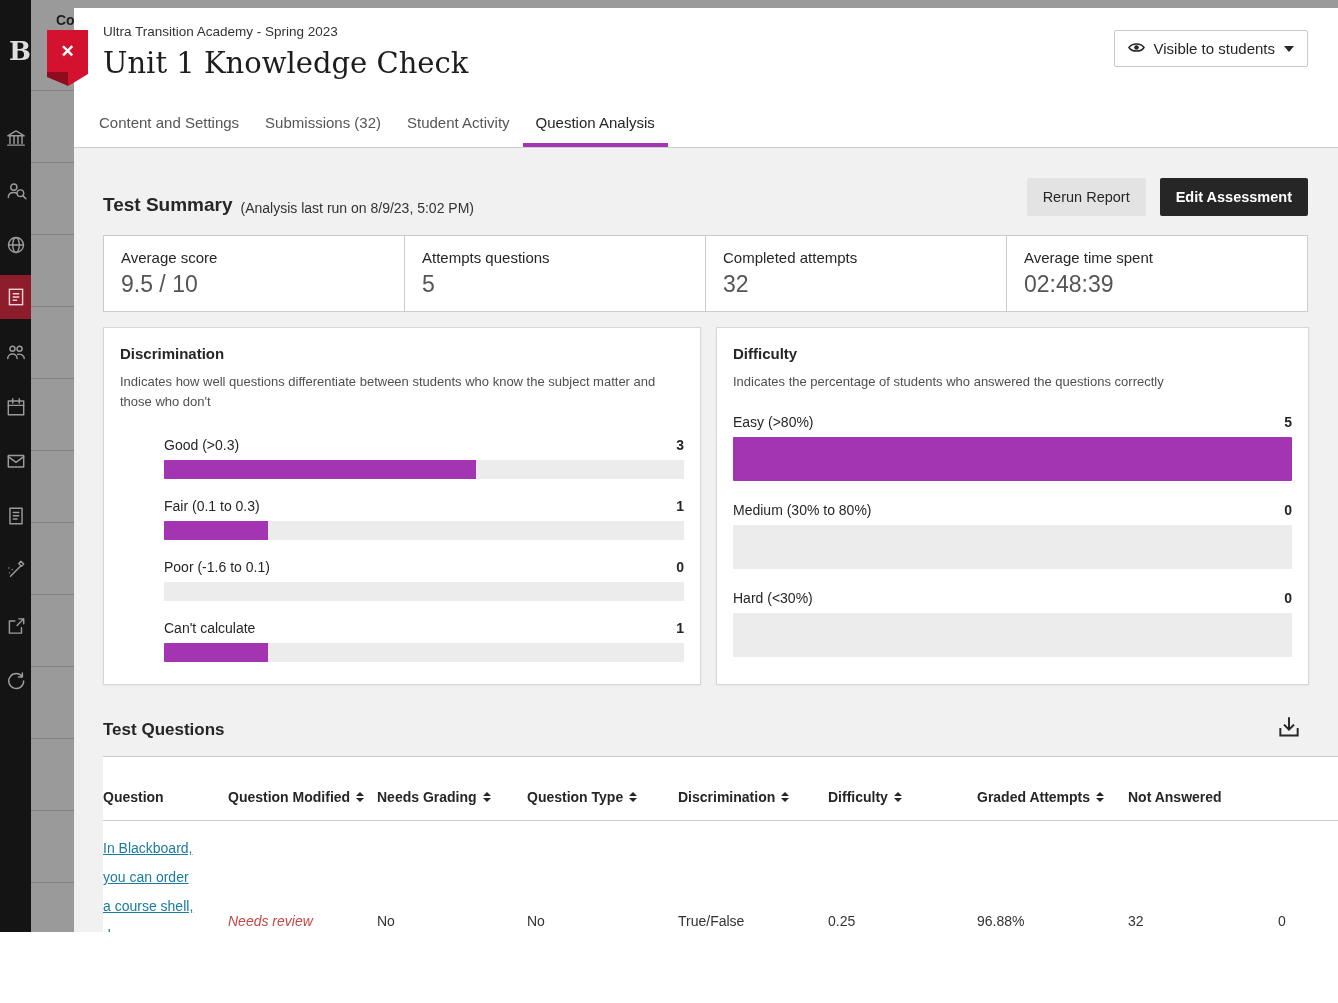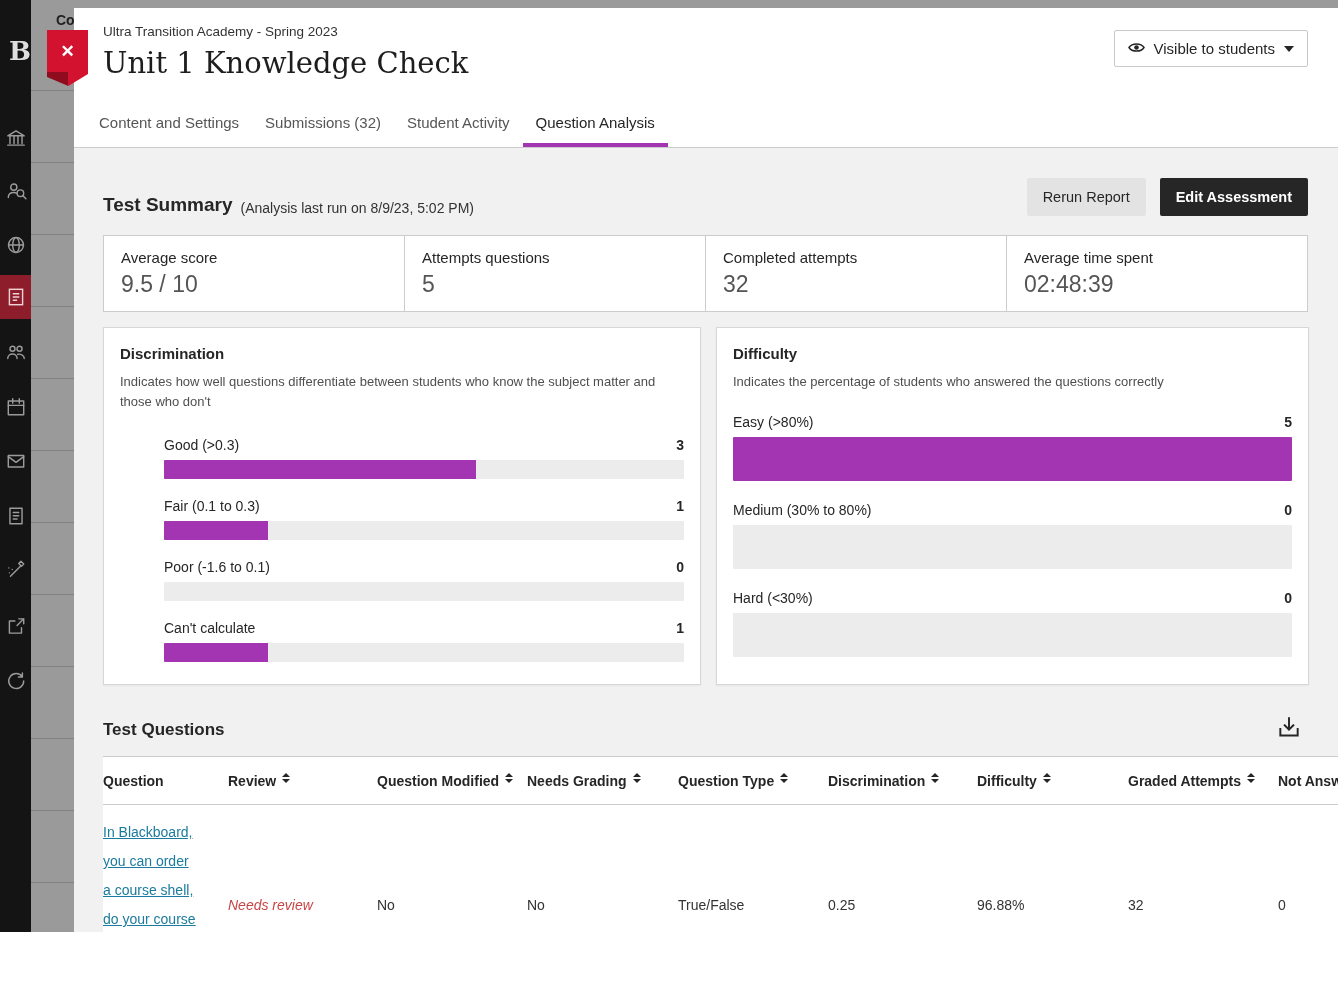--- a/index.html
+++ b/index.html
@@ -67,21 +67,21 @@
   .disc .bars { margin-top:26px;margin-left:44px; }
   .diff .bars { margin-top:22px; }
 
   
   .tq-row { display:flex; align-items:center; margin:30px 36px 12px 0; }
   .tq-title { font-size:17px; font-weight:bold; color:#262626; flex:1; }
   .dl-btn { background:none; border:none; cursor:pointer; padding:0; }
   .table-wrap { background:#fff; border-top:1px solid #ccc; margin-right:0; overflow:hidden; }
   .t-grid { display:grid; grid-template-columns:125px 149px 150px 151px 150px 149px 151px 150px 170px; width:1335px; }
   .t-head { border-bottom:1px solid #ccc; background:#fff; }
-  .th { padding:16px 4px 15px 0; font-size:14px; font-weight:bold; color:#262626; display:flex; white-space:nowrap; }
+  .th { padding:32px 4px 15px 0; font-size:14px; font-weight:bold; color:#262626; display:flex; align-items:center; white-space:nowrap; }
   .sort { display:inline-flex; flex-direction:column; gap:2px; margin-left:6px; }
   .sort i { display:block; width:0; height:0; border-left:4px solid transparent; border-right:4px solid transparent; }
   .sort .up { border-bottom:4px solid #262626; }
   .sort .dn { border-top:4px solid #262626; }
   .t-body { background:#fff; align-items:center; padding:13px 0 8px 0; border-bottom:1px solid #ddd; }
   .td { font-size:14px; color:#333; padding-right:8px; }
   .q-link { display:block; width:94px; color:#1b7b9e; text-decoration:underline; line-height:29px; font-size:14px; }
   .needs-review { font-style:italic; color:#c64545; }
 
   
@@ -310,27 +310,20 @@
           </span>
         </button>
       </div>
 
       <div class="table-wrap">
         <div class="t-grid t-head">
           <div class="th">
               <span>Question</span>
             </div>
           <div class="th">
-              <span>Review</span>
-              <span class="sort">
-                <i class="up"></i>
-                <i class="dn"></i>
-              </span>
-            </div>
-          <div class="th">
               <span>Question Modified</span>
               <span class="sort">
                 <i class="up"></i>
                 <i class="dn"></i>
               </span>
             </div>
           <div class="th">
               <span>Needs Grading</span>
               <span class="sort">
                 <i class="up"></i>

